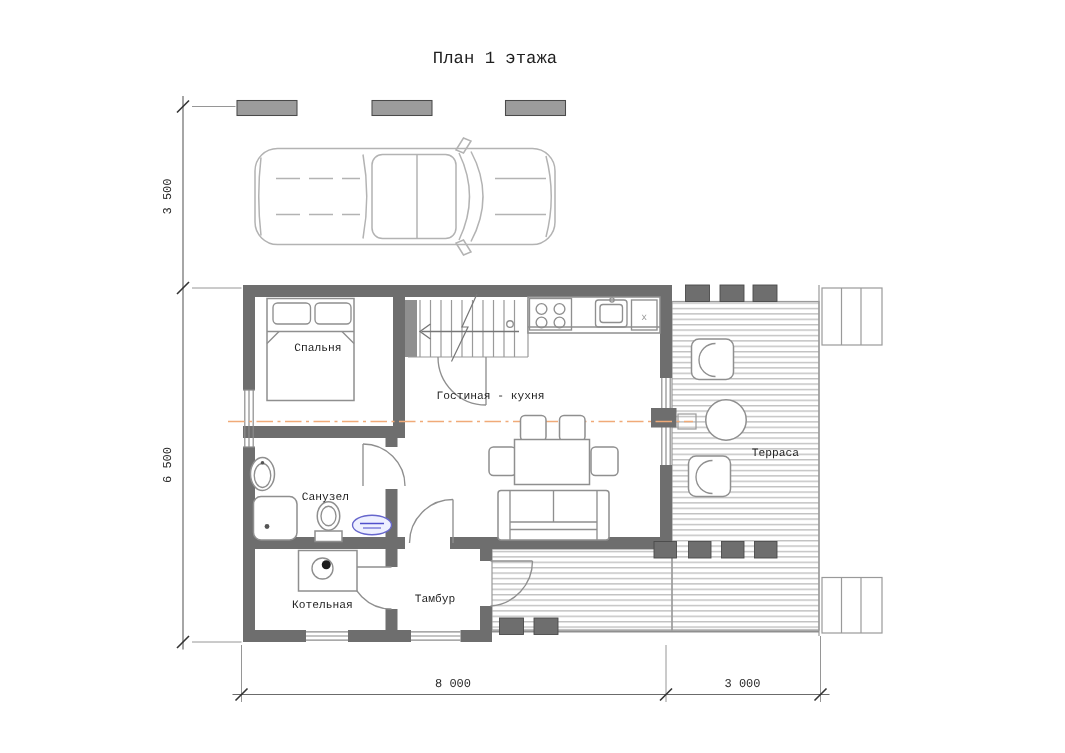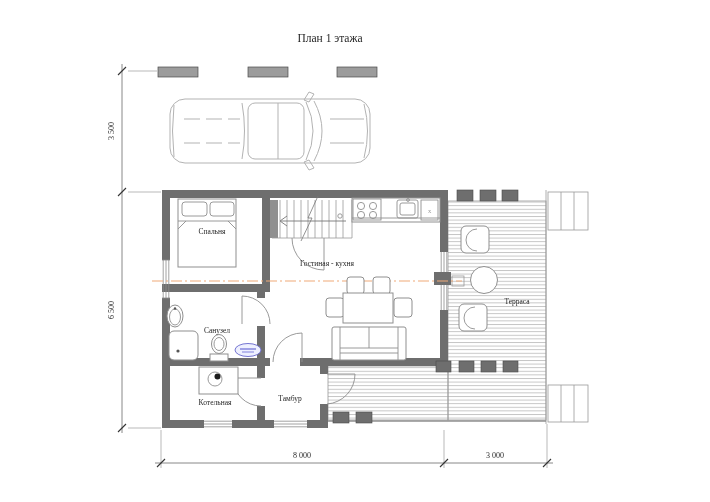--- a/index.html
+++ b/index.html
@@ -1,17 +1,17 @@
 <!DOCTYPE html>
 <html><head>
 <meta charset="utf-8">
 <style>
   html,body{margin:0;padding:0;background:#ffffff;}
   .stage{position:relative;width:702px;height:502px;background:#fff;overflow:hidden;
-         font-family:Liberation Serif, serif;}
+         font-family:Liberation Mono, monospace;}
   svg{position:absolute;left:0;top:0;}
   .lbl{fill:#1f1f1f;font-size:7.5px;}
   .dimtxt{fill:#2a2a2a;font-size:8px;}
   .title{fill:#1f1f1f;font-size:11.5px;}
   .wall{fill:#6e6e6e;stroke:none;}
   .thin{stroke:#9a9a9a;stroke-width:0.8;fill:none;}
   .furn{stroke:#8f8f8f;stroke-width:1;fill:#ffffff;}
   .furnl{stroke:#8f8f8f;stroke-width:0.9;fill:none;}
   .win{stroke:#8c8c8c;stroke-width:0.8;}
   .dimln{stroke:#6b6b6b;stroke-width:0.8;}

